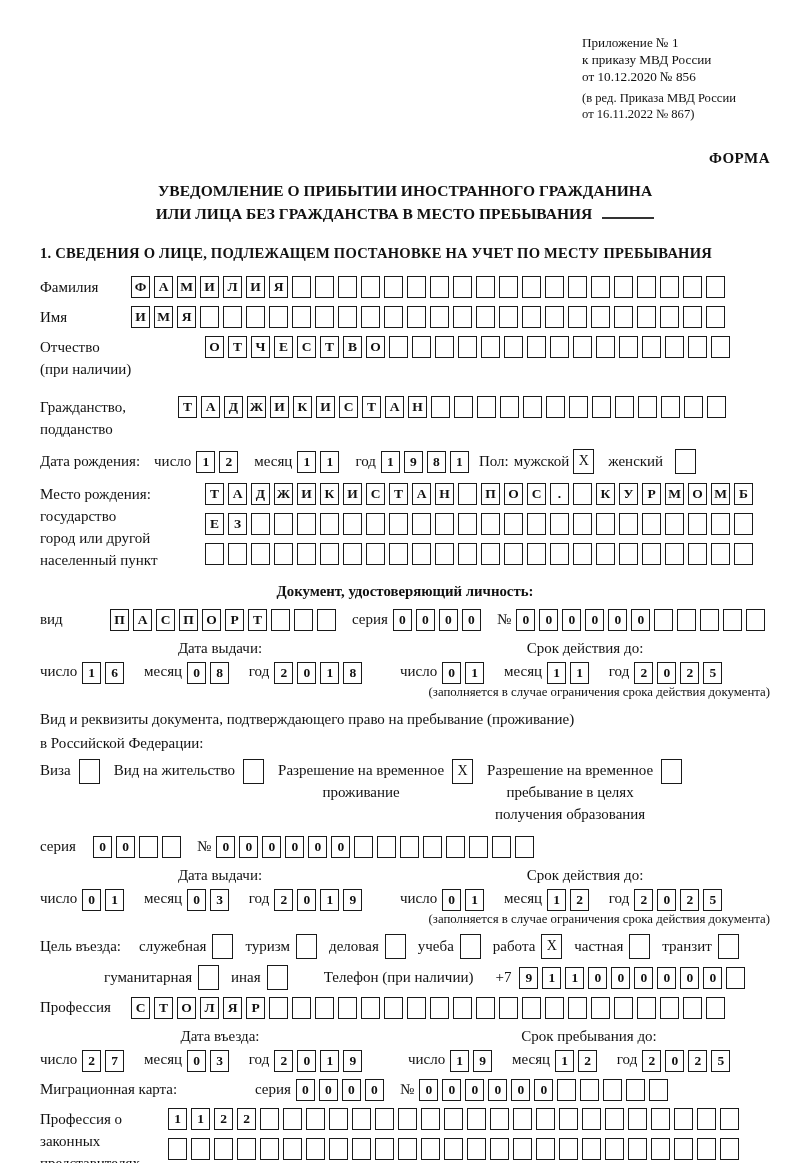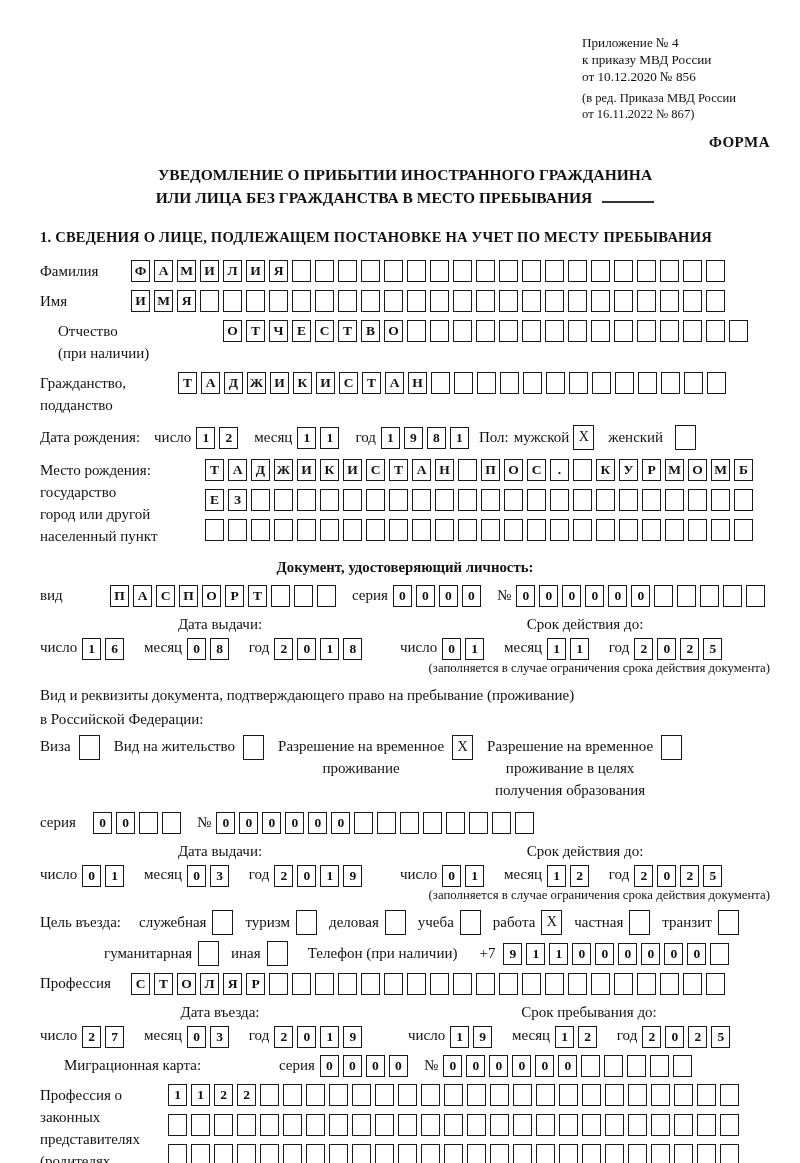--- a/index.html
+++ b/index.html
@@ -3,21 +3,21 @@
 <meta charset="utf-8">
 <style>
   html,body{margin:0;padding:0;background:#fff;}
   body{
     width:800px;height:1163px;overflow:hidden;box-sizing:border-box;
     padding:34px 30px 0 40px;color:#111;
     font-family:"Liberation Serif","DejaVu Serif",serif;font-size:15px;
   }
   .annex{margin-left:542px;line-height:17px;font-size:13.2px;}
   .annex .edit{margin-top:5px;font-size:12.6px;line-height:16px;}
-  .forma{text-align:right;font-weight:bold;margin-top:12px;font-size:15px;letter-spacing:.5px;}
+  .forma{text-align:right;font-weight:bold;margin-top:28px;font-size:15px;letter-spacing:.5px;}
   .title{text-align:center;font-weight:bold;font-size:15.5px;line-height:23px;margin-top:12px;}
   .blank{display:inline-block;width:52px;border-bottom:2px solid #333;height:14px;margin-left:10px;}
   .sect{font-weight:bold;font-size:14.6px;margin-top:20px;margin-bottom:14px;letter-spacing:.2px;}
 
   .cell{
     display:inline-block;box-sizing:border-box;width:19px;height:22px;
     border:1.6px solid #1a1a1a;margin-right:4px;background:#fff;
     text-align:center;line-height:19px;font-size:13.5px;vertical-align:middle;
   }
   .cells{white-space:nowrap;display:inline-block;vertical-align:top;font-weight:bold;}
@@ -51,21 +51,21 @@
   .purp .plbl:first-child{margin-left:0;}
   .mcol{display:flex;flex-direction:column;}
   .boxrows{display:flex;flex-direction:column;}
   .boxrows .cells{margin-bottom:8px;}
   .nowrap{white-space:nowrap;}
 </style>
 </head>
 <body>
 
 <div class="annex">
-  <div>Приложение № 4</div>
+  <div>Приложение № 1</div>
   <div>к приказу МВД России</div>
   <div>от 10.12.2020 № 856</div>
   <div class="edit">
     <div>(в ред. Приказа МВД России</div>
     <div>от 16.11.2022 № 867)</div>
   </div>
 </div>
 
 <div class="forma">ФОРМА</div>
 
@@ -79,21 +79,21 @@
 <div class="frow">
   <div class="flabel w91">Фамилия</div>
   <div class="cells"><span class="cell">Ф</span><span class="cell">А</span><span class="cell">М</span><span class="cell">И</span><span class="cell">Л</span><span class="cell">И</span><span class="cell">Я</span><span class="cell"></span><span class="cell"></span><span class="cell"></span><span class="cell"></span><span class="cell"></span><span class="cell"></span><span class="cell"></span><span class="cell"></span><span class="cell"></span><span class="cell"></span><span class="cell"></span><span class="cell"></span><span class="cell"></span><span class="cell"></span><span class="cell"></span><span class="cell"></span><span class="cell"></span><span class="cell"></span><span class="cell"></span></div>
 </div>
 
 <div class="frow">
   <div class="flabel w91">Имя</div>
   <div class="cells"><span class="cell">И</span><span class="cell">М</span><span class="cell">Я</span><span class="cell"></span><span class="cell"></span><span class="cell"></span><span class="cell"></span><span class="cell"></span><span class="cell"></span><span class="cell"></span><span class="cell"></span><span class="cell"></span><span class="cell"></span><span class="cell"></span><span class="cell"></span><span class="cell"></span><span class="cell"></span><span class="cell"></span><span class="cell"></span><span class="cell"></span><span class="cell"></span><span class="cell"></span><span class="cell"></span><span class="cell"></span><span class="cell"></span><span class="cell"></span></div>
 </div>
 
-<div class="frow" style="margin-bottom:8px;justify-content:center;">
+<div class="frow" style="margin-bottom:16px;">
   <div class="flabel w165">
     <div class="lbl2">Отчество</div>
     <div class="lbl2">(при наличии)</div>
   </div>
   <div class="cells"><span class="cell">О</span><span class="cell">Т</span><span class="cell">Ч</span><span class="cell">Е</span><span class="cell">С</span><span class="cell">Т</span><span class="cell">В</span><span class="cell">О</span><span class="cell"></span><span class="cell"></span><span class="cell"></span><span class="cell"></span><span class="cell"></span><span class="cell"></span><span class="cell"></span><span class="cell"></span><span class="cell"></span><span class="cell"></span><span class="cell"></span><span class="cell"></span><span class="cell"></span><span class="cell"></span><span class="cell"></span></div>
 </div>
 
 <div class="frow" style="margin-bottom:9px;">
   <div class="flabel w138">
     <div class="lbl2">Гражданство,</div>
@@ -182,21 +182,21 @@
   <div class="opt">
     <div class="optlines">
       <span>Разрешение на временное</span>
       <span>проживание</span>
     </div>
     <span class="cbx">X</span>
   </div>
   <div class="opt" style="margin-right:0;">
     <div class="optlines">
       <span>Разрешение на временное</span>
-      <span>проживание в целях</span>
+      <span>пребывание в целях</span>
       <span>получения образования</span>
     </div>
     <span class="cbx"></span>
   </div>
 </div>
 
 <div class="frow nowrap" style="align-items:center;">
   <span class="flabel" style="width:53px;">серия</span>
   <span class="cells"><span class="cell">0</span><span class="cell">0</span><span class="cell"></span><span class="cell"></span></span>
   <span class="mlbl">№</span>
@@ -239,21 +239,21 @@
     <span class="cbx"></span>
   <span class="plbl">транзит</span>
     <span class="cbx"></span>
 </div>
 
 <div class="purp" style="margin-left:64px;">
   <span class="plbl" style="margin-left:0;">гуманитарная</span>
     <span class="cbx"></span>
   <span class="plbl">иная</span>
     <span class="cbx"></span>
-  <span style="margin-left:20px;">Телефон (при наличии)</span>
+  <span style="margin-left:36px;">Телефон (при наличии)</span>
   <span style="margin:0 8px 0 22px;">+7</span>
   <span class="cells"><span class="cell">9</span><span class="cell">1</span><span class="cell">1</span><span class="cell">0</span><span class="cell">0</span><span class="cell">0</span><span class="cell">0</span><span class="cell">0</span><span class="cell">0</span><span class="cell"></span></span>
 </div>
 
 <div class="frow" style="align-items:center;">
   <div class="flabel w91">Профессия</div>
   <div class="cells"><span class="cell">С</span><span class="cell">Т</span><span class="cell">О</span><span class="cell">Л</span><span class="cell">Я</span><span class="cell">Р</span><span class="cell"></span><span class="cell"></span><span class="cell"></span><span class="cell"></span><span class="cell"></span><span class="cell"></span><span class="cell"></span><span class="cell"></span><span class="cell"></span><span class="cell"></span><span class="cell"></span><span class="cell"></span><span class="cell"></span><span class="cell"></span><span class="cell"></span><span class="cell"></span><span class="cell"></span><span class="cell"></span><span class="cell"></span><span class="cell"></span></div>
 </div>
 
 <div class="datepair" style="margin-bottom:6px;gap:8px;">
@@ -268,21 +268,21 @@
   <div class="dgroup dg-right">
     <div class="dhead">Срок пребывания до:</div>
     <div class="dline">
       <span class="dlbl">число</span><span class="cells"><span class="cell">1</span><span class="cell">9</span></span>
       <span class="mlbl">месяц</span><span class="cells"><span class="cell">1</span><span class="cell">2</span></span>
       <span class="mlbl">год</span><span class="cells"><span class="cell">2</span><span class="cell">0</span><span class="cell">2</span><span class="cell">5</span></span>
     </div>
   </div>
 </div>
 
-<div class="frow nowrap" style="align-items:center;margin-left:24px;">
+<div class="frow nowrap" style="align-items:center;">
   <span class="flabel" style="width:215px;">Миграционная карта:</span>
   <span class="dlbl">серия</span>
   <span class="cells"><span class="cell">0</span><span class="cell">0</span><span class="cell">0</span><span class="cell">0</span></span>
   <span class="mlbl">№</span>
   <span class="cells"><span class="cell">0</span><span class="cell">0</span><span class="cell">0</span><span class="cell">0</span><span class="cell">0</span><span class="cell">0</span><span class="cell"></span><span class="cell"></span><span class="cell"></span><span class="cell"></span><span class="cell"></span></span>
 </div>
 
 <div class="frow" style="margin-bottom:0;">
   <div class="flabel w128">
     <div class="lbl2">Профессия о</div>

